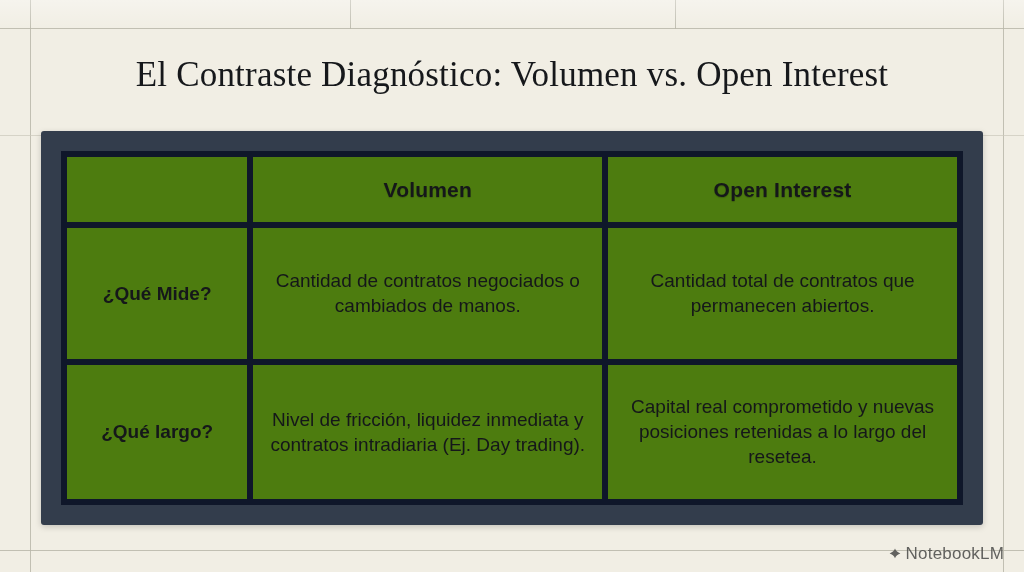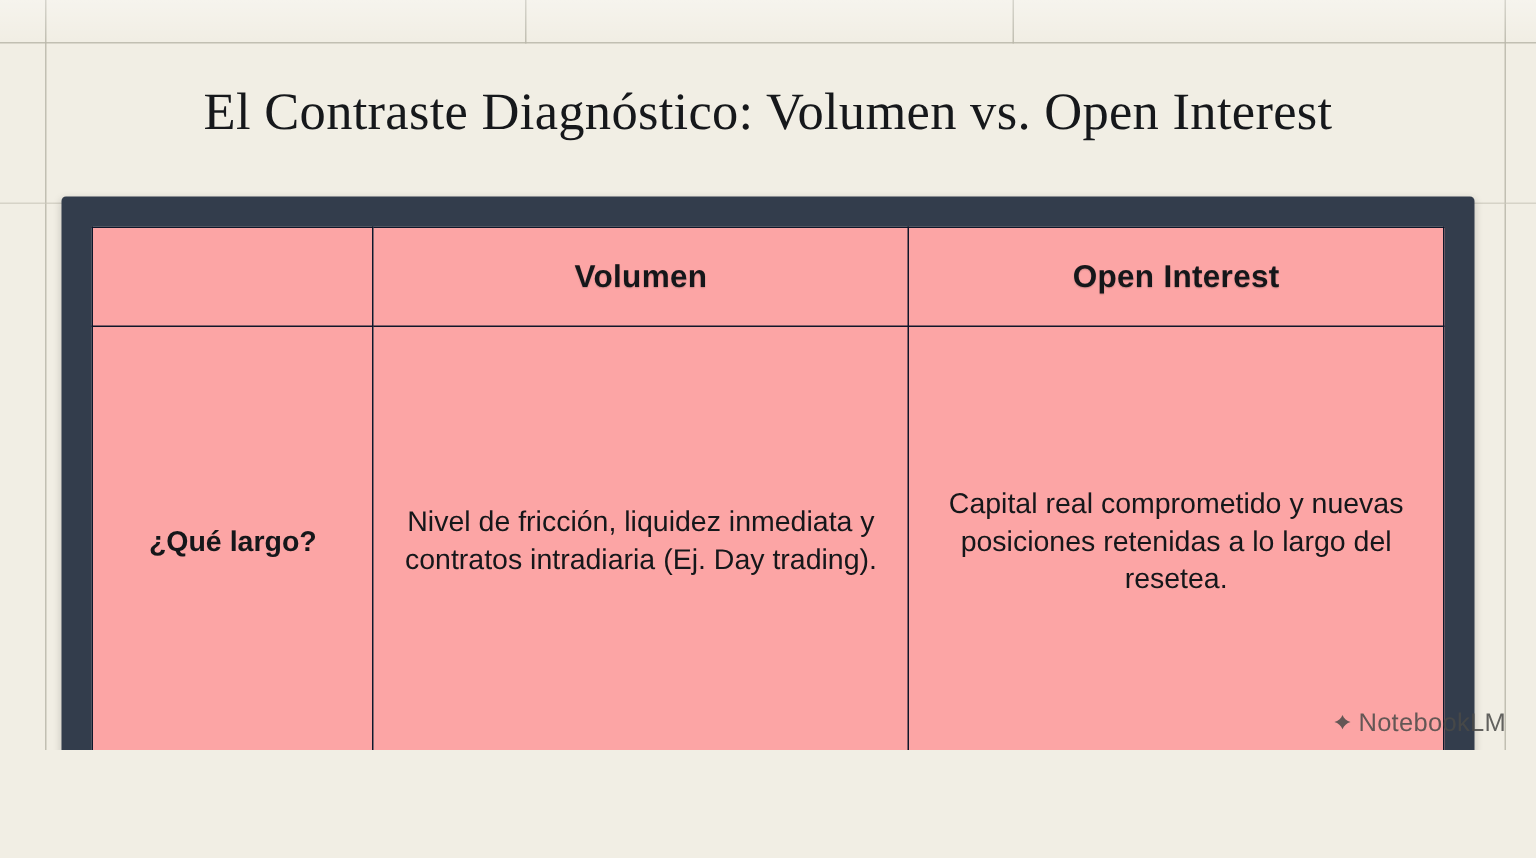--- a/index.html
+++ b/index.html
@@ -11,21 +11,21 @@
     height: 572px;
     overflow: hidden;
     background: #f1eee4;
     font-family: "Liberation Sans", sans-serif;
     -webkit-font-smoothing: antialiased;
   }
 
   .slide {
     position: relative;
     width: 1024px;
-    height: 500px;
+    height: 572px;
     background: #f1eee4;
     overflow: hidden;
   }
 
   
   .grid-layer {
     position: absolute;
     inset: 0;
     pointer-events: none;
   }
@@ -86,25 +86,25 @@
   }
 
   table.compare {
     width: 100%;
     height: 100%;
     border-collapse: collapse;
     table-layout: fixed;
     background: #efece2;
   }
   table.compare td, table.compare th {
-    border: 1px solid #0f172a;
+    border: 6px solid #0f172a;
     padding: 6px 10px;
     vertical-align: middle;
     text-align: center;
-    background: #fca5a5;
+    background: #4d7c0f;
     color: #15171a;
   }
 
   col.c-label { width: 20.8%; }
   col.c-vol   { width: 39.6%; }
   col.c-oi    { width: 39.6%; }
 
   
   tr.head th {
     height: 53px;
@@ -181,20 +181,25 @@
         <col class="c-oi">
       </colgroup>
       <thead>
         <tr class="head">
           <th class="blank-head"></th>
           <th class="vol-head">Volumen</th>
           <th class="oi-head">Open Interest</th>
         </tr>
       </thead>
       <tbody>
+        <tr class="body-row r1">
+          <td class="row-label">¿Qué Mide?</td>
+          <td>Cantidad de contratos negociados o cambiados de manos.</td>
+          <td>Cantidad total de contratos que permanecen abiertos.</td>
+        </tr>
         <tr class="body-row r3">
           <td class="row-label">¿Qué largo?</td>
           <td>Nivel de fricción, liquidez inmediata y contratos intradiaria (Ej. Day trading).</td>
           <td>Capital real comprometido y nuevas posiciones retenidas a lo largo del resetea.</td>
         </tr>
       </tbody>
     </table>
   </div>
 
   <div class="watermark">

